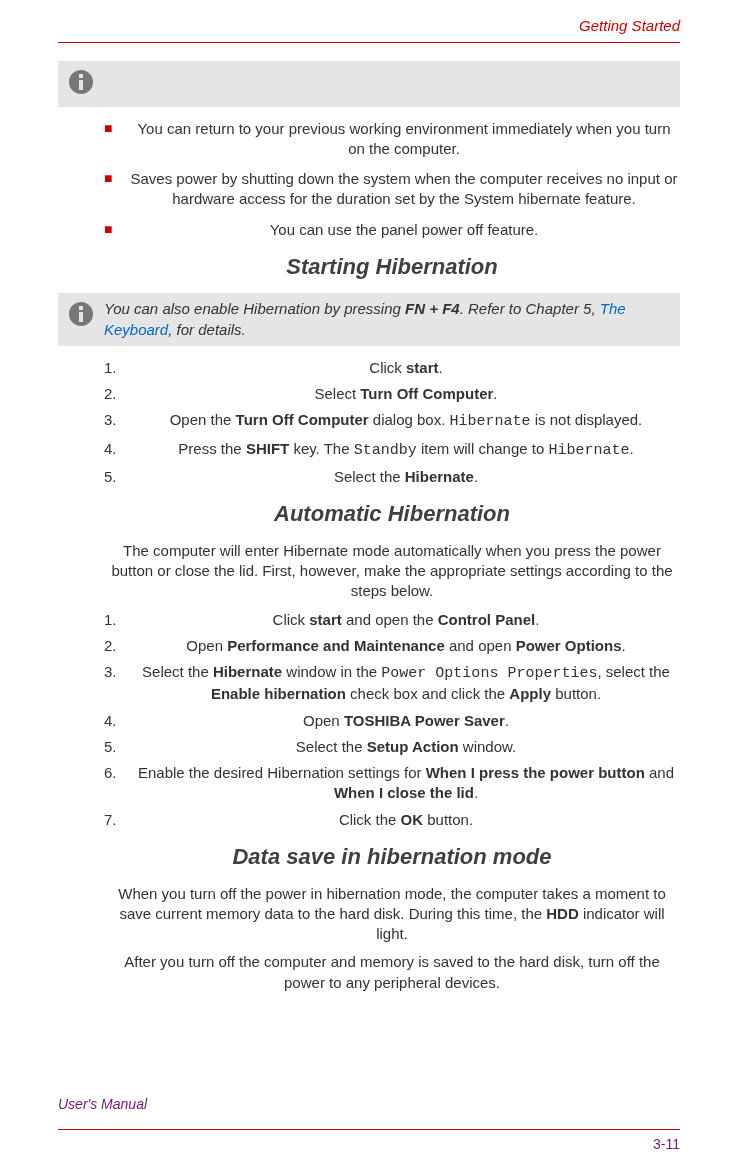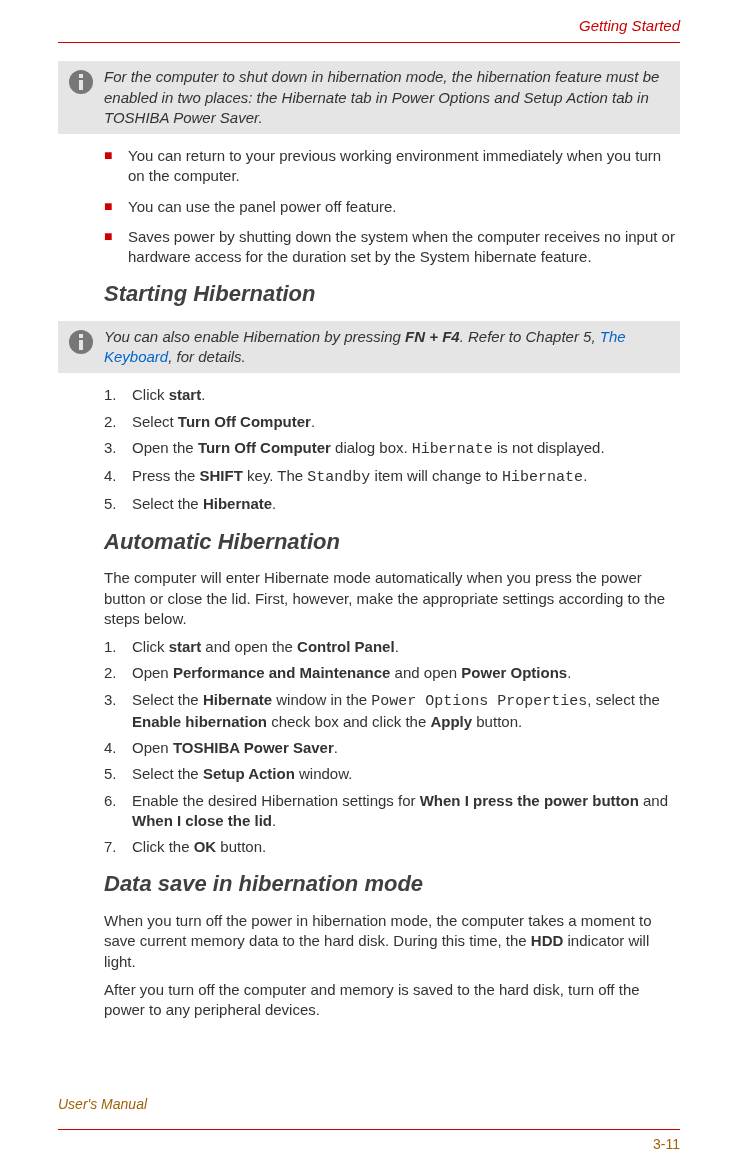--- a/index.html
+++ b/index.html
@@ -48,20 +48,21 @@
       color: #333;
       font-size: 15px;
       line-height: 1.35;
     }
     .note-text p { margin-bottom: 6px; }
     .note-text p:last-child { margin-bottom: 0; }
     .bold { font-weight: bold; }
     .link { color: #0066cc; font-style: italic; }
     .content {
       padding-left: 46px;
+      text-align: center;
     }
     ul.red-bullets {
       list-style: none;
       margin-bottom: 12px;
     }
     ul.red-bullets li {
       position: relative;
       padding-left: 24px;
       margin-bottom: 10px;
     }
@@ -101,21 +102,21 @@
       left: 0;
       top: 0;
     }
     .mono { font-family: "Courier New", monospace; font-size: 15px; }
     strong { font-weight: bold; }
     .footer {
       position: absolute;
       bottom: 18px;
       left: 58px;
       right: 58px;
-      color: #a16207;
+      color: #701a75;
       font-size: 14px;
     }
     .footer-hr {
       border: none;
       border-top: 1.5px solid #c00;
       position: absolute;
       bottom: 42px;
       left: 58px;
       right: 58px;
     }
@@ -134,29 +135,28 @@
 
   <div class="note-box">
     <div class="note-icon">
       <svg width="26" height="26" viewBox="0 0 26 26">
           <circle cx="13" cy="13" r="12" fill="#777"></circle>
           <rect x="11" y="11" width="4" height="10" fill="#e5e5e5"></rect>
           <rect x="11" y="5" width="4" height="4" fill="#e5e5e5"></rect>
         </svg>
     </div>
     <div class="note-text">
-      <p>For the computer to shut down in hibernation mode, the hibernation feature must be enabled in two places: the Hibernate tab in Power Options and Setup Action tab in TOSHIBA Power Saver.</p>
     </div>
   </div>
 
   <div class="content">
     <ul class="red-bullets">
       <li>You can return to your previous working environment immediately when you turn on the computer.</li>
+      <li>Saves power by shutting down the system when the computer receives no input or hardware access for the duration set by the System hibernate feature.</li>
       <li>You can use the panel power off feature.</li>
-      <li>Saves power by shutting down the system when the computer receives no input or hardware access for the duration set by the System hibernate feature.</li>
     </ul>
 
     <h2>Starting Hibernation</h2>
   </div>
 
   <div class="note-box">
     <div class="note-icon">
       <svg width="26" height="26" viewBox="0 0 26 26">
           <circle cx="13" cy="13" r="12" fill="#777"></circle>
           <rect x="11" y="11" width="4" height="10" fill="#e5e5e5"></rect>

